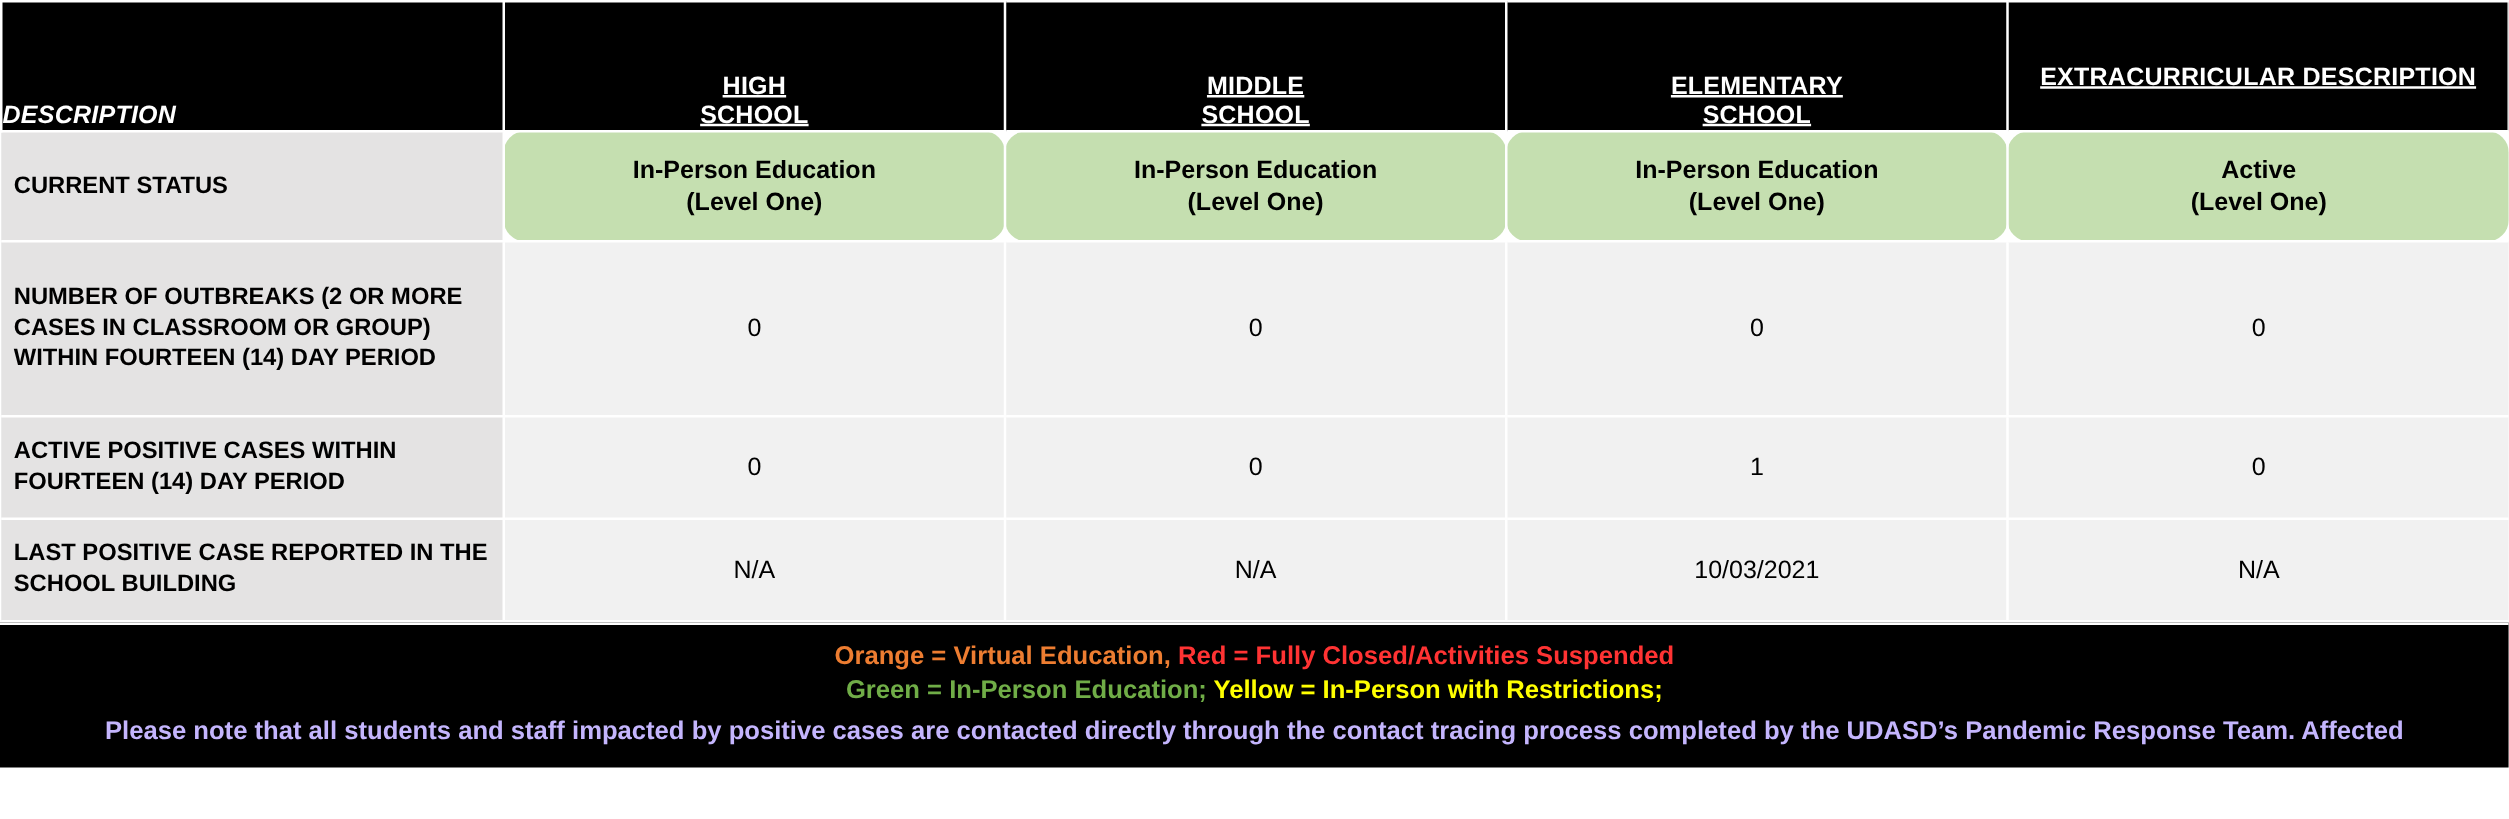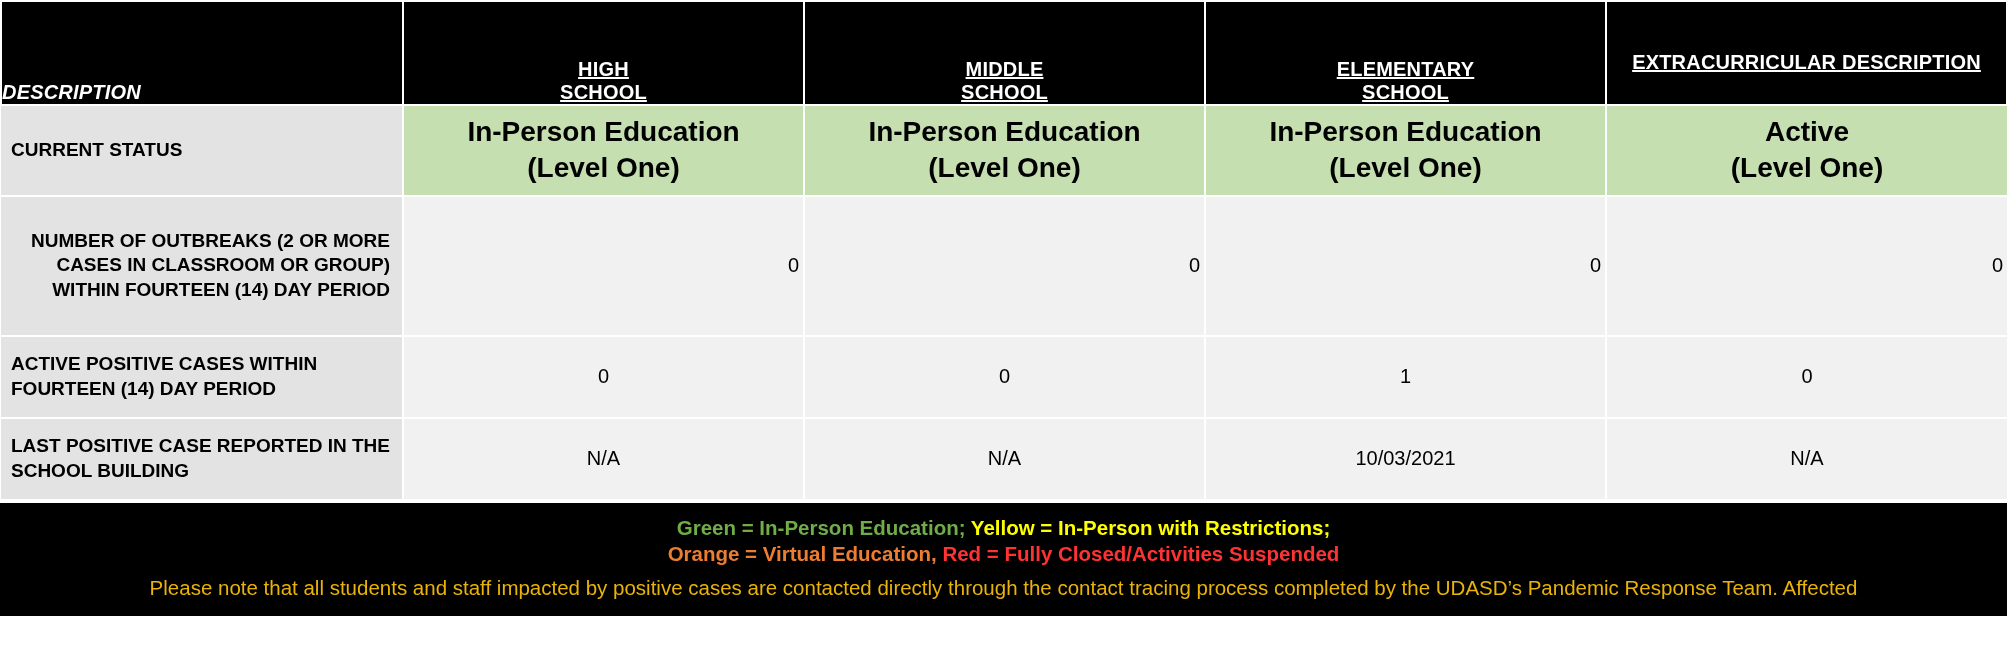--- a/index.html
+++ b/index.html
@@ -85,30 +85,31 @@
     border-top: 2px solid #ffffff;
     border-right: 2px solid #ffffff;
     border-bottom: 2px solid #ffffff;
     border-left: none;
     padding: 8px 4px;
     line-height: 1.25;
   }
   td.val-cell.status {
     background: #c5dfb0;
     font-weight: bold;
-    font-size: 28px;
+    font-size: 20px;
     line-height: 1.30;
+    border-radius: 17px;
   }
   td.val-cell.status .sl1 { display: block; }
   td.val-cell.status .sl2 { display: block; }
   td.val-cell.last { border-right: none; }
   td.desc-cell.first { border-left: none; }
 
   tr.row-status td { height: 66px; }
-  tr.row-outbreaks td { height: 118px; text-align: right; }
+  tr.row-outbreaks td { height: 118px; }
   tr.row-active td { height: 60px; }
   tr.row-last td { height: 60px; }
 
   
   .footer-note {
     background: #000000;
     color: #ffffff;
     width: 2007px;
     box-sizing: border-box;
     padding: 12px 22px 14px 22px;
@@ -120,24 +121,24 @@
     font-size: 20.5px;
     line-height: 1.30;
     white-space: nowrap;
   }
   .legend-green  { color: #70ad47; }
   .legend-yellow { color: #ffff00; }
   .legend-orange { color: #ed7d31; }
   .legend-red    { color: #ff3333; }
   .note-body {
     margin-top: 6px;
-    font-weight: normal;
+    font-weight: bold;
     font-size: 20.5px;
     line-height: 1.38;
-    color: #eab308;
+    color: #c4b5fd;
   }
   .note-body .nline { display: block; }
 </style>
 </head>
 <body>
 
 <div class="dashboard">
 
   <table class="status-table">
     <colgroup>
@@ -213,25 +214,25 @@
         <td class="val-cell">N/A</td>
         <td class="val-cell">10/03/2021</td>
         <td class="val-cell last">N/A</td>
       </tr>
 
     </tbody>
   </table>
 
   <div class="footer-note">
     <div class="legend-line">
+      <span class="legend-orange">Orange = Virtual Education,</span>
+      <span class="legend-red">Red = Fully Closed/Activities Suspended</span>
+    </div>
+    <div class="legend-line">
       <span class="legend-green">Green = In-Person Education;</span>
       <span class="legend-yellow">Yellow = In-Person with Restrictions;</span>
-    </div>
-    <div class="legend-line">
-      <span class="legend-orange">Orange = Virtual Education,</span>
-      <span class="legend-red">Red = Fully Closed/Activities Suspended</span>
     </div>
     <div class="note-body">
       <span class="nline">Please note that all students and staff impacted by positive cases are contacted directly through the contact tracing process completed by the UDASD’s Pandemic Response Team.  Affected</span>
     </div>
   </div>
 
 </div>
 
 </body></html>

